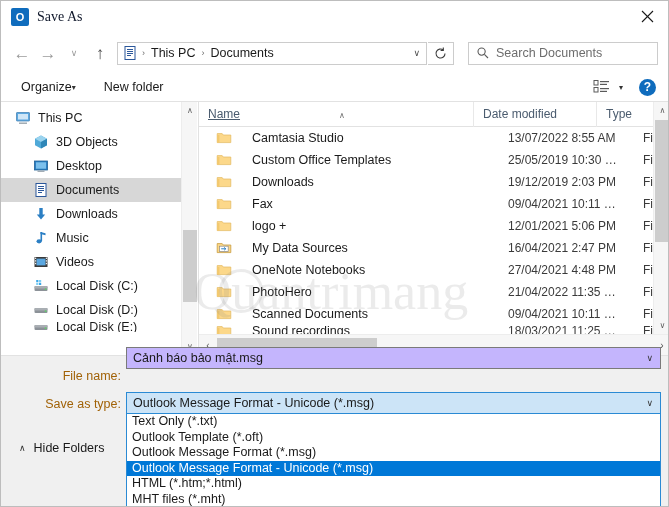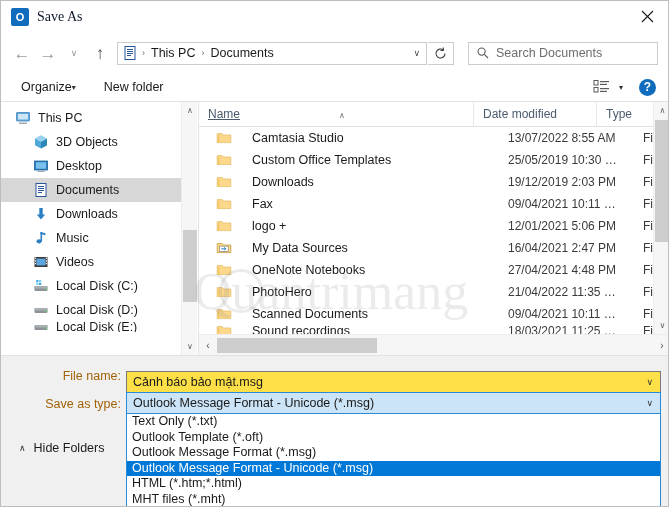--- a/index.html
+++ b/index.html
@@ -253,23 +253,23 @@
     border-top: 1px solid #e2e2e2;
   }
   .field-label {
     position: absolute;
     font-size: 12.5px; color: #a16207;
     text-align: right;
   }
   #lbl-filename { left: 20px; top: 368px; width: 100px; }
   #lbl-savetype { left: 8px; top: 396px; width: 112px; }
   #filename-input {
-    position: absolute; left: 125px; top: 370px;
+    position: absolute; left: 125px; top: 346px;
     width: 535px; height: 22px;
-    background: #fde047;
+    background: #c4b5fd;
     border: 1px solid #7a7a7a;
     display: flex; align-items: center;
     cursor: text;
   }
   #filename-value {
     font-size: 12.5px; color: #1a1a1a;
     margin-left: 6px; white-space: nowrap;
   }
   #filename-caret {
     margin-left: auto; margin-right: 7px;

